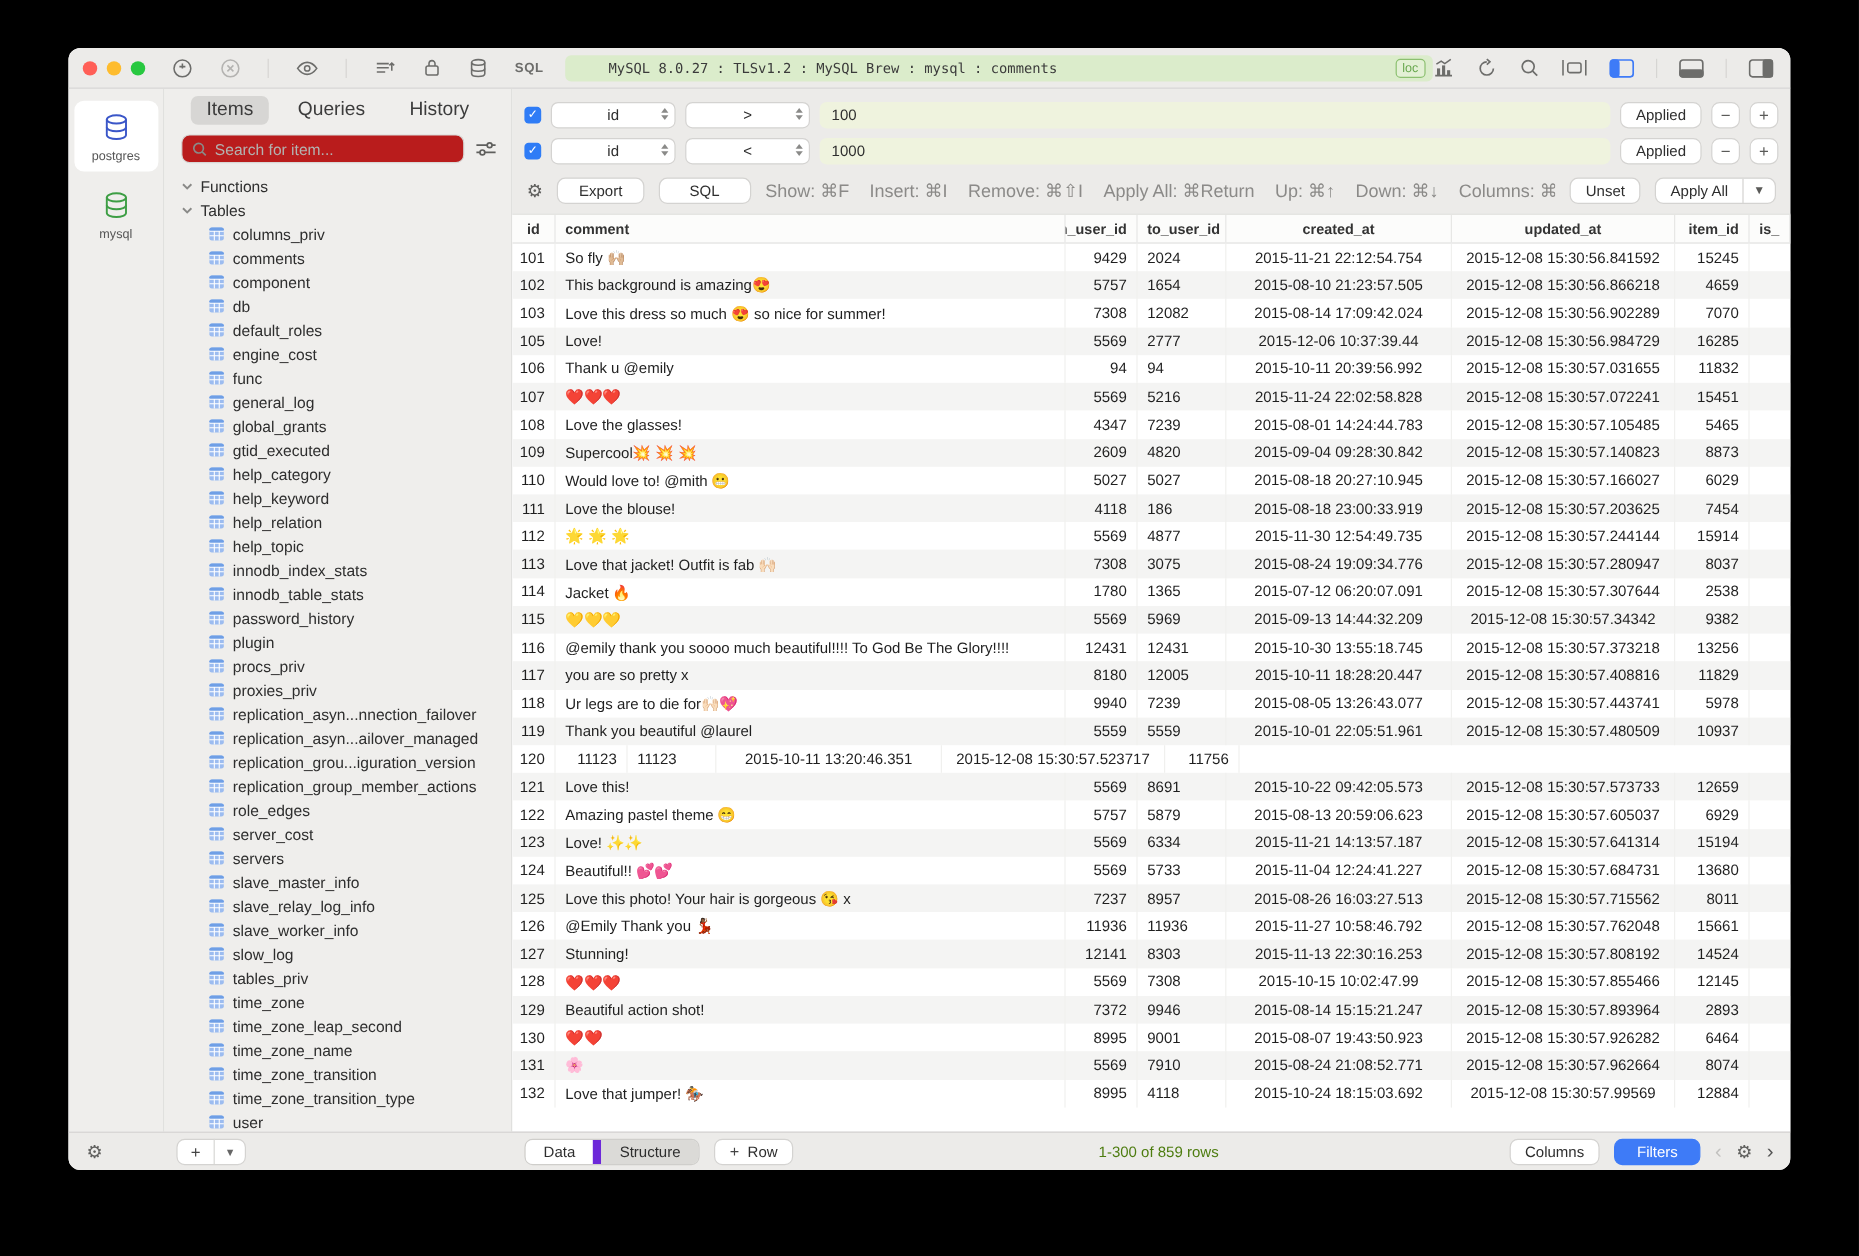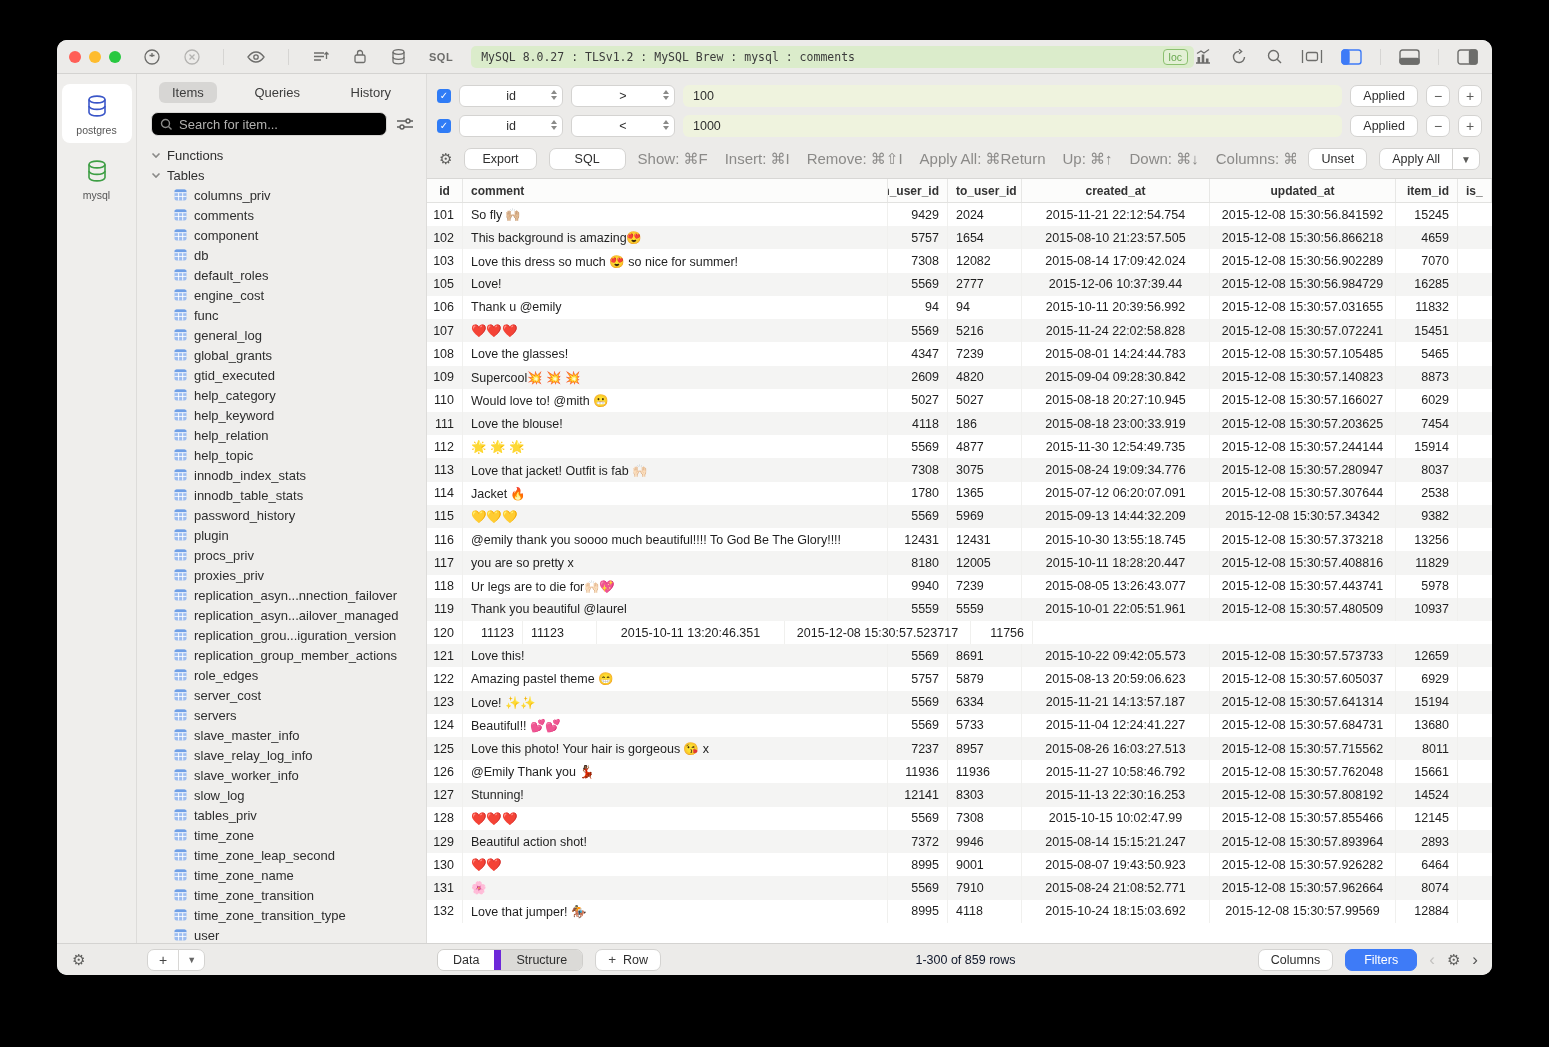--- a/index.html
+++ b/index.html
@@ -13,41 +13,41 @@
               display:flex; align-items:center; padding:0 14px 0 12px; }
   .traffic { display:flex; gap:8px; margin-right:22px; }
   .dot { width:12px; height:12px; border-radius:50%; }
   .dot.r{ background:#ff5f57; } .dot.y{ background:#febc2e; } .dot.g{ background:#28c840; }
   .tb-left { display:flex; align-items:center; gap:22px; color:#6d6d6b; }
   .tb-sep { width:1px; height:16px; background:#d6d5d3; }
   .sql-label { font-size:11px; font-weight:bold; color:#6d6d6b; letter-spacing:.5px; }
   .status-pill { margin-left:18px; width:760px; height:22px; background:#dbeccb; border-radius:5px;
                  display:flex; align-items:center; padding:0 6px 0 10px; }
   .status-text { font-family:"DejaVu Sans Mono", monospace; font-size:11.5px; color:#3b3b3b; flex:1;
-                 white-space:nowrap; overflow:hidden; }
+                 white-space:nowrap; overflow:hidden;margin-left:26px; }
   .loc-badge { font-size:10.5px; color:#69a84f; border:1px solid #8cc070; border-radius:4px;
                padding:0 5px; height:16px; line-height:15px; background:#e3f0d5; }
   .tb-right { margin-left:auto; display:flex; align-items:center; gap:18px; color:#6d6d6b; }
   svg.icon { display:block; }
 
   
   .body { flex:1; display:flex; min-height:0; }
 
   .rail { width:80px; flex:none; background:#efeeec; border-right:1px solid #dddcda; padding-top:10px; }
   .conn { width:70px; margin:0 auto 6px; border-radius:8px; padding:9px 0 7px; text-align:center; }
   .conn.selected { background:#fff; }
   .conn .clabel { font-size:10.5px; color:#555; margin-top:5px; }
 
   .sidebar { width:290px; flex:none; background:#efeeec; border-right:1px solid #dddcda;
              display:flex; flex-direction:column; min-height:0; }
   .tabs { height:36px; flex:none; display:flex; align-items:center; justify-content:space-between; padding:0 22px; }
-  .tab { font-size:13px; color:#3c3c3c; padding:3px 13px; border-radius:6px; cursor:default; }
+  .tab { font-size:16px; color:#3c3c3c; padding:3px 13px; border-radius:6px; cursor:default; }
   .tab.active { background:#d7d6d4; }
   .search-row { flex:none; display:flex; align-items:center; gap:9px; padding:2px 12px 9px 14px; }
-  .search-field { flex:1; height:24px; background:#000000; border:1px solid #d8d7d5; border-radius:7px;
+  .search-field { flex:1; height:24px; background:#b91c1c; border:1px solid #d8d7d5; border-radius:7px;
                   display:flex; align-items:center; gap:6px; padding:0 8px; }
   .search-field .ph { font-size:13px; color:#b3b2b0; }
   .tree { flex:1; overflow:hidden; padding-left:14px; font-size:13px; color:#2e2e2e; }
   .group-row { height:20px; display:flex; align-items:center; gap:6px; }
   .tree-item { height:20px; display:flex; align-items:center; gap:7px; padding-left:23px; white-space:nowrap; }
   .tbl-ico { flex:none; }
 
   
   .main { flex:1; min-width:0; display:flex; flex-direction:column; background:#ecebe9; }
   .filters { flex:none; padding:11px 10px 0; }
@@ -104,21 +104,21 @@
   .addcombo { height:22px; background:#fff; border:1px solid #d4d3d1; border-radius:7px; display:flex; align-items:center; }
   .addcombo .plus { padding:0 11px; font-size:14px; color:#444; }
   .addcombo .dv { width:1px; height:21px; background:#d8d7d5; }
   .addcombo .ch { padding:0 8px; font-size:9px; color:#666; }
   .bb-main { flex:1; display:flex; align-items:center; padding:0 14px 0 10px; position:relative; }
   .segmented { display:flex; border:1px solid #cfcecb; border-radius:7px; overflow:hidden; height:22px; }
   .seg { display:flex; align-items:center; padding:0 15px; font-size:12.5px; color:#2e2e2e; background:#dbdad7; }
   .seg.sel { background:#fff; border-right:7px solid #6d28d9; }
   .rowbtn { margin-left:12px; gap:7px; }
   .rowbtn .plus { font-size:13.5px; color:#444; }
-  .rows-info { position:absolute; left:12px; right:0; text-align:center; font-size:12.5px; color:#0f172a; pointer-events:none; }
+  .rows-info { position:absolute; left:12px; right:0; text-align:center; font-size:12.5px; color:#4d7c0f; pointer-events:none; }
   .bb-right { margin-left:auto; display:flex; align-items:center; gap:12px; }
   .btn-filters { background:#3e7bf7; border-color:#3e7bf7; color:#fff; padding:0 18px; }
   .nav-ch { font-size:17px; line-height:1; }
   .nav-ch.dis { color:#c2c1bf; } .nav-ch.en { color:#555; }
 </style>
 </head>
 <body>
 
 <div class="window">
 

